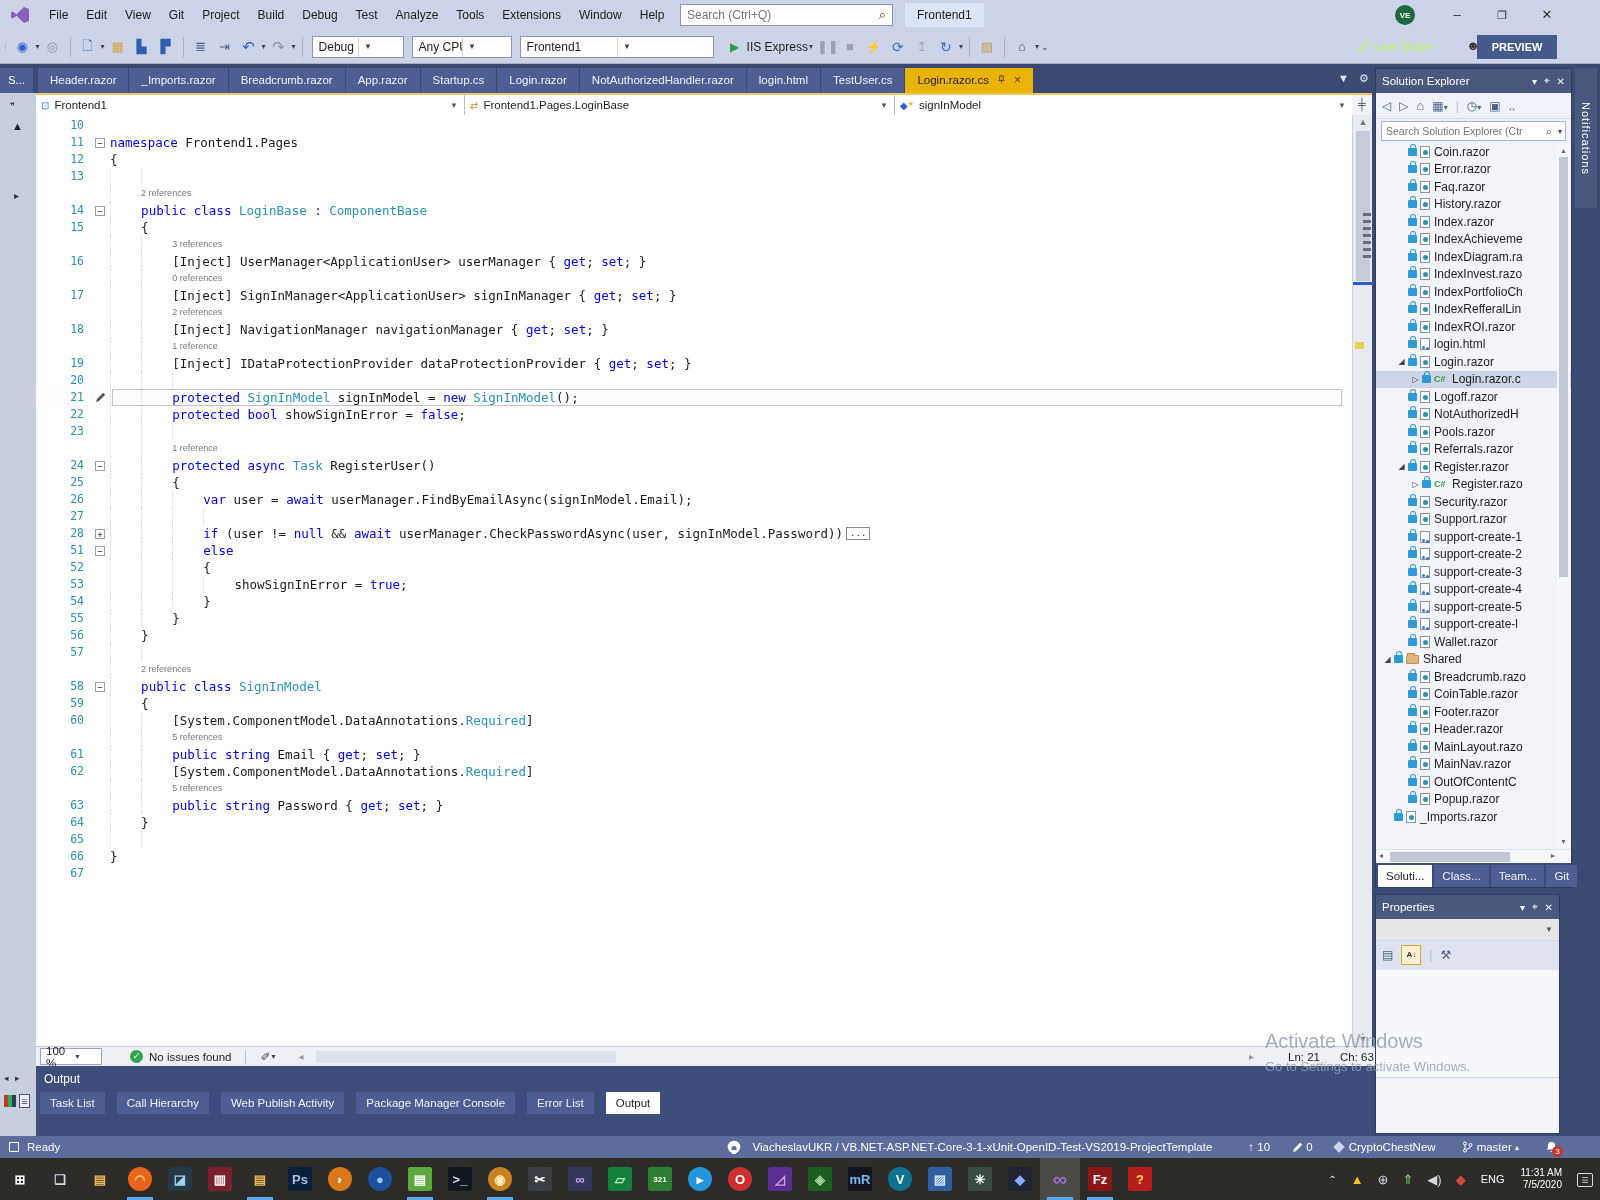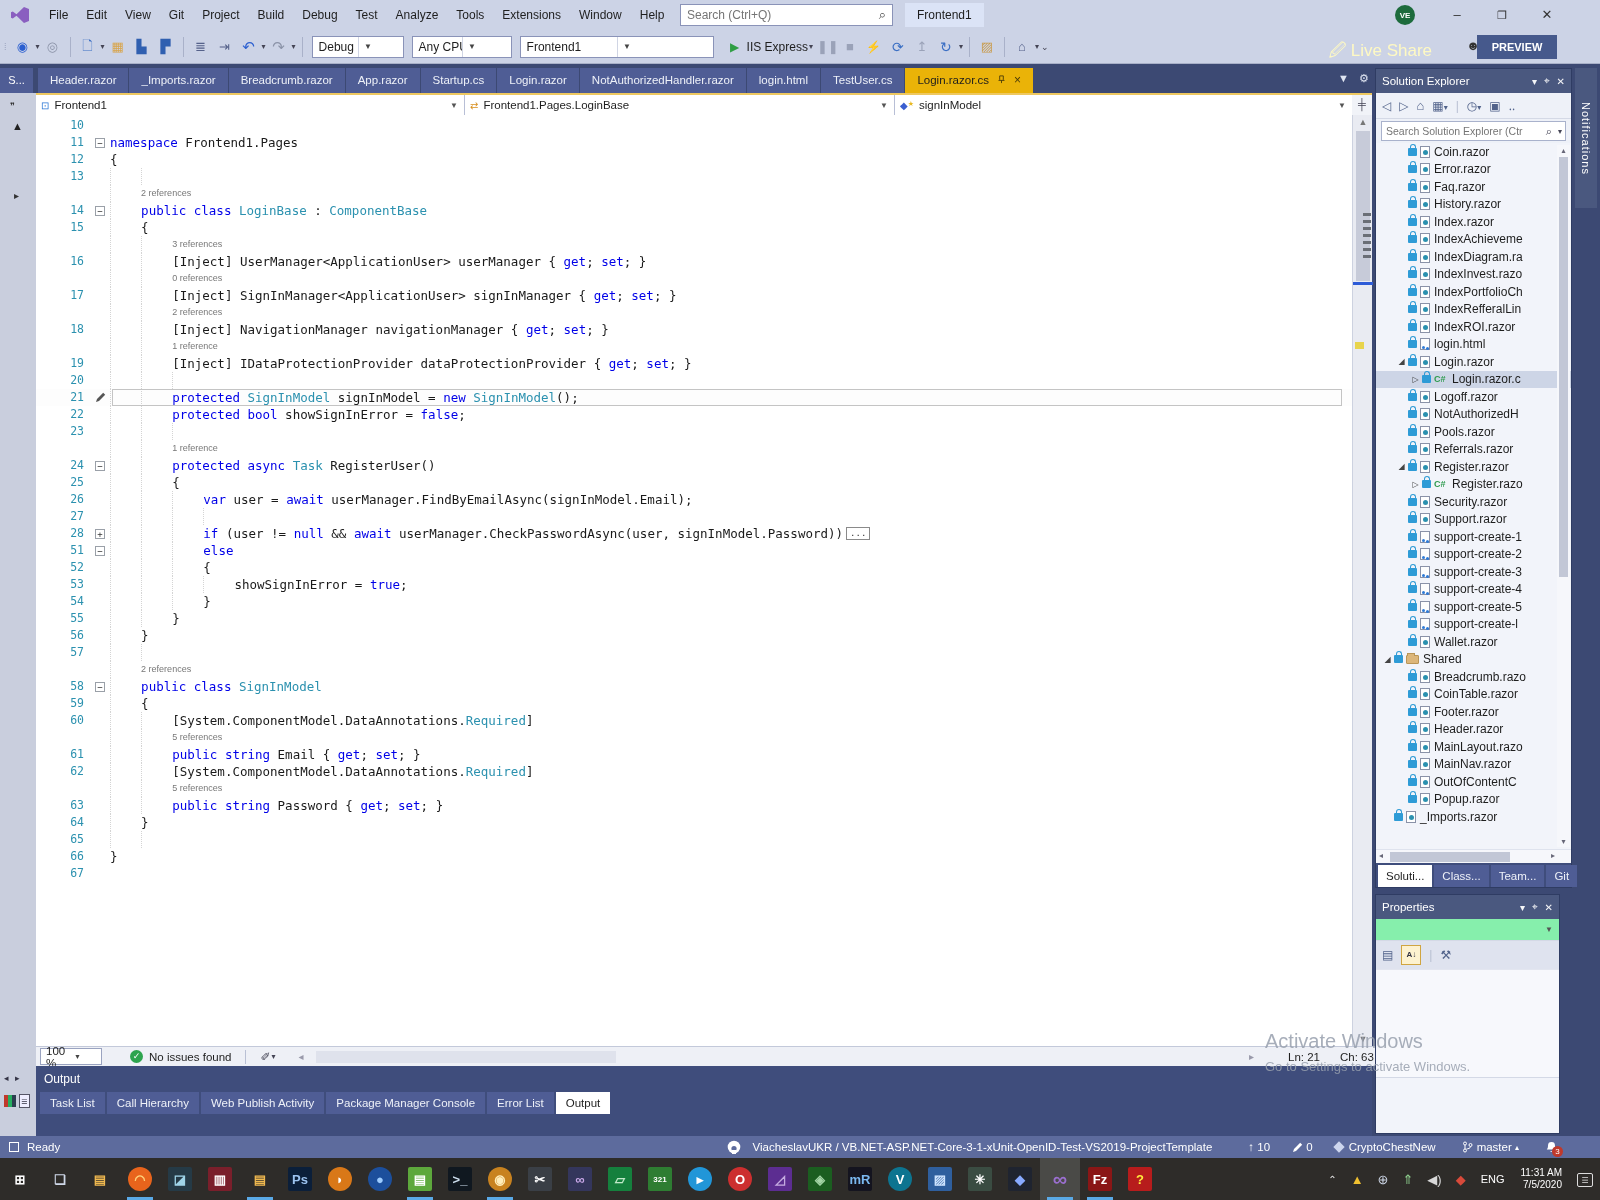--- a/index.html
+++ b/index.html
@@ -18,21 +18,21 @@
   .winbtn{position:absolute;top:0;width:34px;height:30px;text-align:center;line-height:30px;font-size:13px;color:#333}
   
   #toolbar{left:0;top:30px;width:1600px;height:34px;background:#ccd3e6;border-bottom:1px solid #a8b0c8;display:flex;align-items:center}
   .tb-ico{margin:0 3px;font-size:13px;width:18px;text-align:center}
   .tb-sep{width:1px;height:20px;background:#a9b1c9;margin:0 5px}
   .tb-dd{font-size:8px;color:#445;margin:0 1px}
   .combo{height:22px;background:#fff;border:1px solid #8a93b8;display:flex;align-items:center;margin:0 4px;font-size:12px}
   .combo span{flex:1;padding:0 6px;white-space:nowrap;overflow:hidden}
   .combo .arr{font-size:8px;color:#444;padding:0 5px;border-left:1px solid #d0d5e4;height:100%;display:flex;align-items:center}
   #preview-btn{position:absolute;right:43px;top:35px;width:80px;height:24px;background:#46598c;color:#fff;font-size:11px;font-weight:bold;text-align:center;line-height:24px}
-  #live-share{position:absolute;right:168px;top:38px;font-size:17px;color:#fef9c3}
+  #live-share{position:absolute;right:168px;top:38px;font-size:12px;color:#bef264}
   #collab-ico{position:absolute;right:120px;top:38px;font-size:13px;color:#333}
   
   #tabrow{left:0;top:68px;width:1372px;height:25px;display:flex;align-items:flex-end}
   #side-tab{width:33px;height:25px;background:#4f5d95;color:#fff;font-size:11px;text-align:center;line-height:25px;margin-right:5px}
   .dtab{height:25px;line-height:25px;padding:0 12px;background:#4f5d95;color:#eef1f8;font-size:11.5px;margin-right:1px;white-space:nowrap;display:flex;align-items:center}
   .dtab.active{background:#eab308;color:#1e1e1e}
   .dtab.active .tclose{margin-left:8px;font-size:12px;color:#4a3c09}
   .dtab.active .tpin{margin-left:8px}
   #tabrow-icons{position:absolute;left:1338px;top:72px;color:#dfe5f2;font-size:11px;letter-spacing:10px}
   #gold-line{left:36px;top:93px;width:1336px;height:2px;background:#eec860}
@@ -80,21 +80,21 @@
   .chk{width:13px;height:13px;border-radius:50%;background:#2da44e;color:#fff;font-size:9px;line-height:13px;text-align:center;margin:0 6px 0 28px}
   #estatus .sep{width:1px;height:14px;background:#b9c0d4;margin:0 14px}
   #estatus .brush{font-size:12px;color:#445}
   #estatus .harr{color:#99a;font-size:10px}
   #hthumb{width:300px;height:12px;background:#dfe2ec;margin-left:12px}
   #estatus .right{margin-left:auto;display:flex;gap:0;align-items:center}
   #estatus .right span{display:inline-block;text-align:left}
   
   #output{left:36px;top:1066px;width:1336px;height:70px;background:#3f4d7c}
   #output .otitle{height:26px;line-height:26px;color:#fff;padding-left:8px;font-size:12px}
-  #output .otabs{display:flex;gap:2px;padding-left:4px}
+  #output .otabs{display:flex;gap:12px;padding-left:4px}
   .otab{height:22px;line-height:22px;padding:0 10px;background:#4f5d95;color:#eef1f8;font-size:11.5px}
   .otab.active{background:#fff;color:#1e1e1e}
   
   #sepanel{left:1375px;top:68px;width:197px;height:820px;background:#eef1f8;border:1px solid #2f3c63;display:flex;flex-direction:column}
   .ptitle{height:24px;background:#4a587f;color:#fff;display:flex;align-items:center;padding:0 6px;font-size:11.5px;flex:none}
   .ptitle .t{flex:1;white-space:nowrap;overflow:hidden}
   .ptitle .ic{margin-left:7px;font-size:10px;opacity:.95}
   #setoolbar{height:26px;border-bottom:1px solid #d4d9e6;display:flex;align-items:center;color:#51628a;font-size:12px;padding:0 6px;gap:8px;flex:none}
   #sesearch{height:24px;display:flex;align-items:center;padding:0 5px;flex:none}
   #sesearch .box{flex:1;height:20px;background:#fff;border:1px solid #a9b2cc;display:flex;align-items:center}
@@ -118,21 +118,21 @@
   #sevscroll{position:absolute;right:1px;top:2px;width:13px;bottom:2px;background:#f6f7fb}
   #sevscroll .thumb{position:absolute;left:2px;top:12px;width:9px;height:420px;background:#c2c7d6}
   #sevscroll .a{position:absolute;left:0;width:13px;text-align:center;font-size:8px;color:#667}
   #sehscroll{height:14px;background:#f6f7fb;border-top:1px solid #dfe3ee;position:relative;flex:none}
   #sehscroll .a{position:absolute;top:1px;font-size:8px;color:#667}
   #sehscroll .thumb{position:absolute;left:14px;top:2px;width:120px;height:10px;background:#c2c7d6}
   #setabs{height:24px;background:#3f4d7c;display:flex;gap:2px;align-items:flex-end;padding:0 2px;flex:none}
   .setab{height:22px;line-height:22px;padding:0 8px;background:#4f5d95;color:#eef1f8;font-size:11.5px}
   .setab.active{background:#fff;color:#1e1e1e}
   
-  #props{left:1375px;top:894px;width:185px;height:240px;background:#86efac;border:1px solid #2f3c63;display:flex;flex-direction:column}
+  #props{left:1375px;top:894px;width:185px;height:240px;background:#e5e5e5;border:1px solid #2f3c63;display:flex;flex-direction:column}
   #props .combo-row{height:22px;border-bottom:1px solid #d4d9e6;display:flex;align-items:center;justify-content:flex-end;padding:0 6px;color:#555;font-size:8px;flex:none}
   #props .ptb{height:28px;background:#dfe3ef;display:flex;align-items:center;padding:0 6px;gap:8px;color:#51628a;flex:none}
   #props .azbox{width:20px;height:20px;border:1px solid #d0a542;background:#fdf2d0;font-size:8px;font-weight:bold;text-align:center;line-height:18px;color:#334}
   #props .pcontent{flex:1;background:#f7f8fc;border-top:1px solid #e3e6f0;position:relative}
   #props .pcontent .desc{position:absolute;left:0;right:0;bottom:0;height:56px;border-top:1px solid #d4d9e6;background:#f2f4fa}
   
   #notif{left:1575px;top:68px;width:22px;height:140px;background:#4a587f;color:#fff;writing-mode:vertical-rl;text-align:center;font-size:11px;letter-spacing:1px;line-height:22px}
   
   #statusbar{left:0;top:1136px;width:1600px;height:22px;background:#5d6b9d;color:#fff;display:flex;align-items:center;font-size:11.5px}
   #statusbar .lico{width:10px;height:10px;border:1px solid #fff;margin:0 8px 0 9px}

